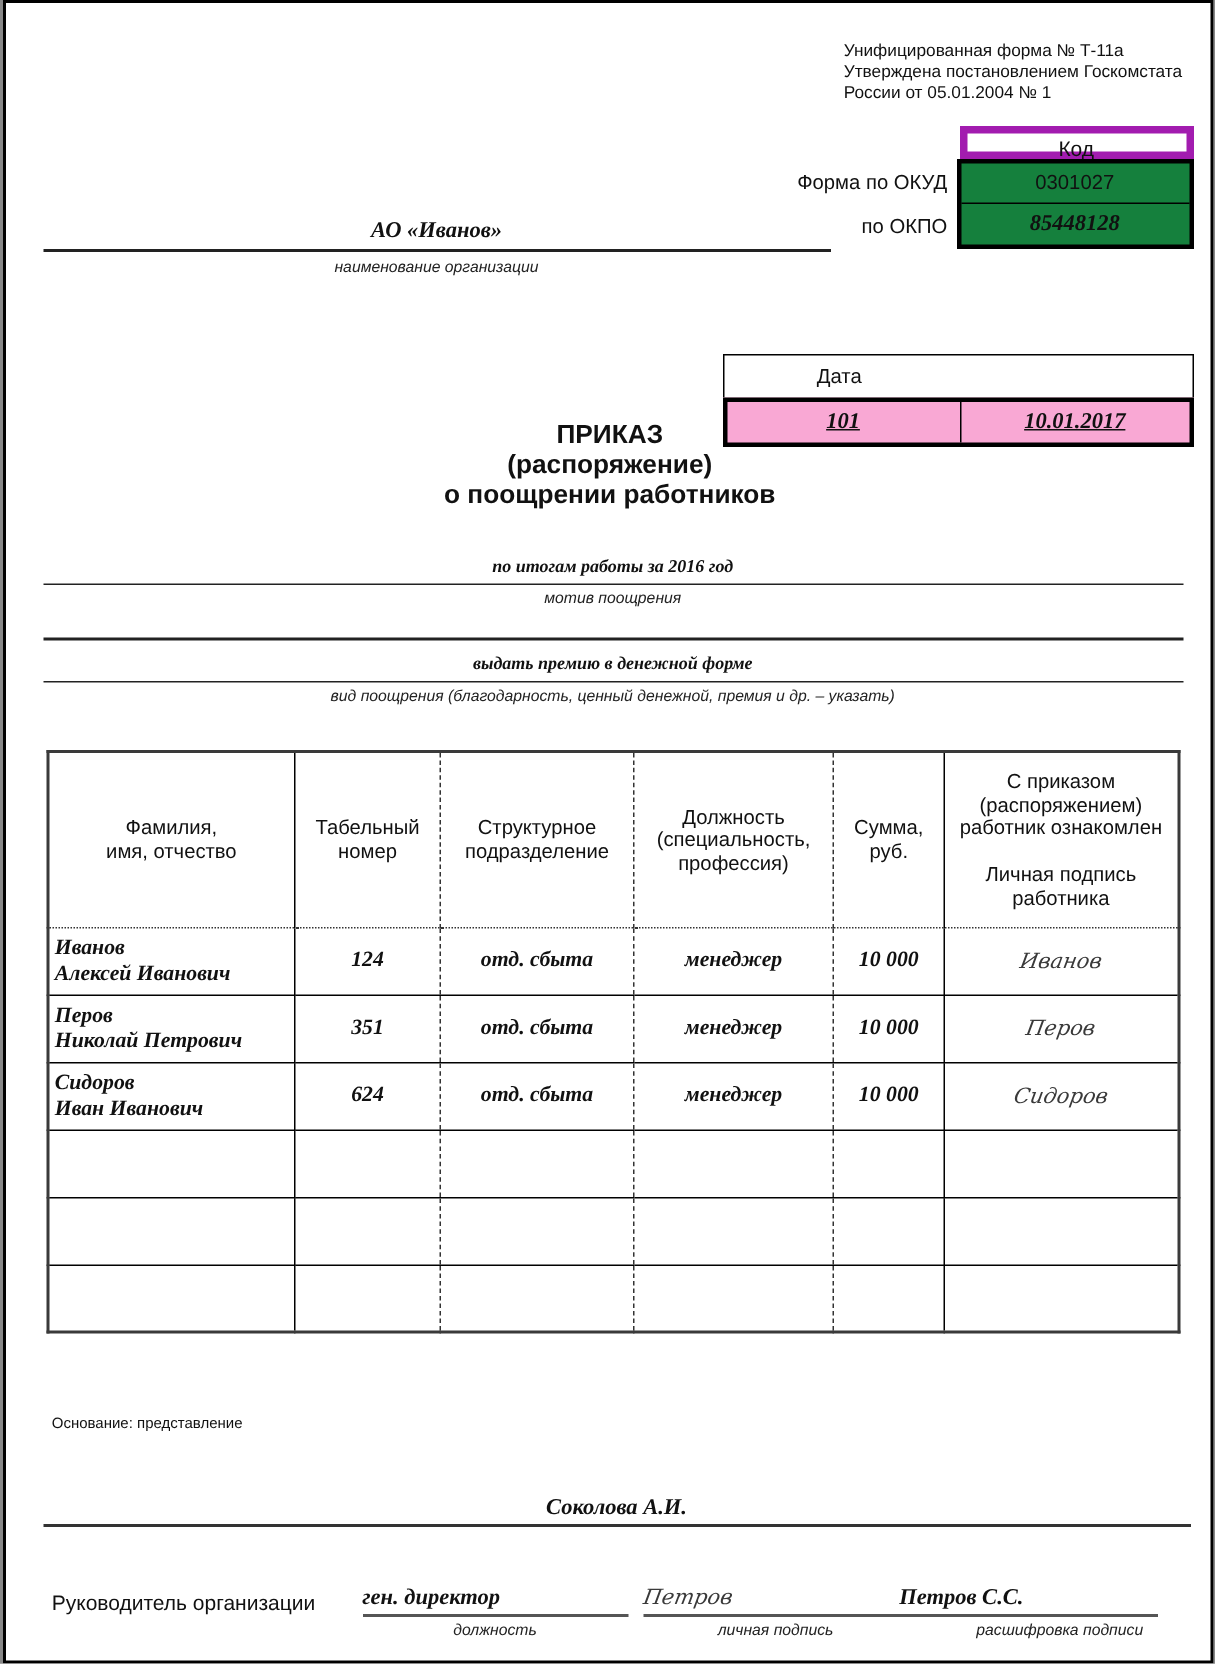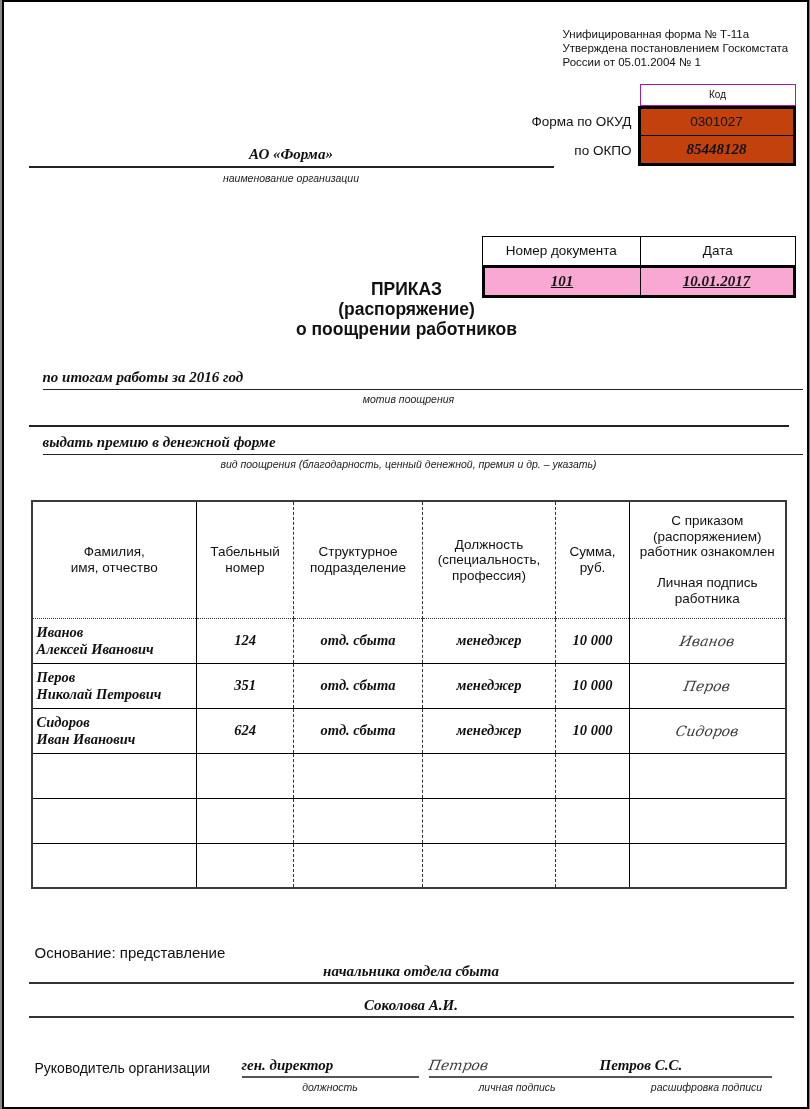--- a/index.html
+++ b/index.html
@@ -23,23 +23,23 @@
     font-style:italic; font-size:10.5px; color:#222;
     text-align:center; position:absolute;
   }
 
   
   .form-note { position:absolute; left:559px; top:25px; font-size:11.5px; line-height:14px; }
 
   
   .kod-header {
     position:absolute; left:636px; top:82px; width:156px; height:22px;
-    border:1px solid #a21caf; text-align:center; font-size:10px; line-height:20px;
-  }
-  .kod-values { position:absolute; left:634px; top:104px; width:158px; border:3px solid #000; background:#c2410c; }
+    border:5px solid #a21caf; text-align:center; font-size:14px; line-height:20px;
+  }
+  .kod-values { position:absolute; left:634px; top:104px; width:158px; border:3px solid #000; background:#15803d; }
   .kod-row { height:27px; text-align:center; }
   .kod-row.okud { font-size:13.5px; line-height:26px; border-bottom:1px solid #000; }
   .kod-row.okpo { font-size:15px; line-height:26px; }
   .okud-label { position:absolute; left:440px; width:188px; top:112px; text-align:right; font-size:13.5px; }
   .okpo-label { position:absolute; left:440px; width:188px; top:141px; text-align:right; font-size:13.5px; }
 
   
   .org-field {
     position:absolute; left:25px; top:140px; width:525px; height:26px;
     border-bottom:2px solid #222; text-align:center; font-size:15px; line-height:24px;
@@ -58,22 +58,22 @@
   .docmeta .vals .c2 { width:152px; }
 
   
   .title {
     position:absolute; left:2px; top:277px; width:802px;
     text-align:center; font-weight:bold; font-size:17.5px; line-height:20px;
   }
 
   
   .rule-field {
-    position:absolute; left:39px; width:760px; height:24px;
-    border-bottom:1.5px solid #222; text-align:left; font-size:15px; line-height:22px;
+    position:absolute; left:25px; width:760px; height:24px;
+    border-bottom:1.5px solid #222; text-align:center; font-size:12px; line-height:22px;
   }
   .motive-field { top:364px; }
   .motive-caption { left:25px; top:391px; width:760px; }
   .midline { position:absolute; left:25px; top:423px; width:760px; border-bottom:2px solid #222; }
   .incentive-field { top:429px; }
   .incentive-caption { left:25px; top:456px; width:760px; }
 
   
   .main-table {
     position:absolute; left:27px; top:498px; width:754px;
@@ -96,21 +96,21 @@
   .main-table tbody tr:first-child td { border-top:1px dotted #333; }
   .main-table td.c-name { text-align:left; padding:2px 4px; }
   .main-table td.center { text-align:center; }
   .main-table .v { font-size:14.5px; line-height:17px; }
   .sig {
     font-family:"DejaVu Serif", serif; font-style:italic;
     font-size:14px; color:#3a3a3a; display:inline-block; transform:skewX(-10deg);
   }
 
   
-  .basis-label { position:absolute; left:31px; top:942px; font-size:15px; }
+  .basis-label { position:absolute; left:31px; top:942px; font-size:10px; }
   .basis-line { 
     position:absolute; left:25px; width:765px; height:24px;
     border-bottom:2px solid #333; text-align:center; font-size:15px; line-height:22px;
   }
   .basis-line.l1 { top:958px; }
   .basis-line.l2 { top:992px; }
 
   
   .footer-label { position:absolute; left:31px; top:1058px; font-size:14px; }
   .sign-field {
@@ -134,26 +134,25 @@
 России от 05.01.2004 № 1</div>
 
   <div class="kod-header">Код</div>
   <div class="kod-values">
     <div class="kod-row okud">0301027</div>
     <div class="kod-row okpo serifv">85448128</div>
   </div>
   <div class="okud-label">Форма по ОКУД</div>
   <div class="okpo-label">по ОКПО</div>
 
-  <div class="org-field serifv">АО «Форма»</div>
+  <div class="org-field serifv">АО «Иванов»</div>
   <div class="caption org-caption">наименование организации</div>
 
   <div class="docmeta">
     <div class="hdr">
-      <div class="c1">Номер документа</div>
       <div class="c2">Дата</div>
     </div>
     <div class="vals">
       <div class="c1 serifv">101</div>
       <div class="c2 serifv">10.01.2017</div>
     </div>
   </div>
 
   <div class="title pre">ПРИКАЗ
 (распоряжение)
@@ -246,21 +245,20 @@
           <td></td>
           <td></td>
           <td></td>
           <td></td>
           <td></td>
         </tr>
     </tbody>
   </table>
 
   <div class="basis-label">Основание: представление</div>
-  <div class="basis-line l1 serifv">начальника отдела сбыта</div>
   <div class="basis-line l2 serifv">Соколова А.И.</div>
 
   <div class="footer-label">Руководитель организации</div>
   <div class="sign-field sf1 serifv">ген. директор</div>
   <div class="caption sc1">должность</div>
   <div class="sign-field sf2"><span class="sig">Петров</span></div>
   <div class="caption sc2">личная подпись</div>
   <div class="sign-field sf3 serifv">Петров С.С.</div>
   <div class="caption sc3">расшифровка подписи</div>
 

